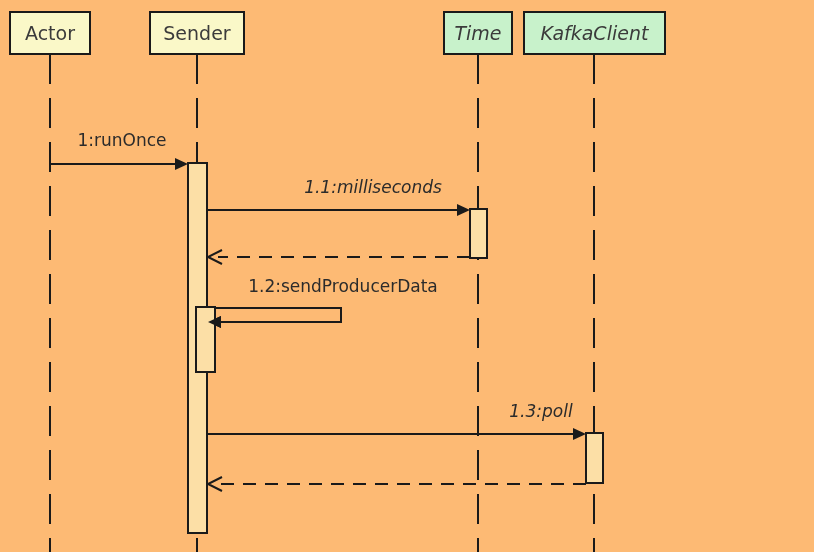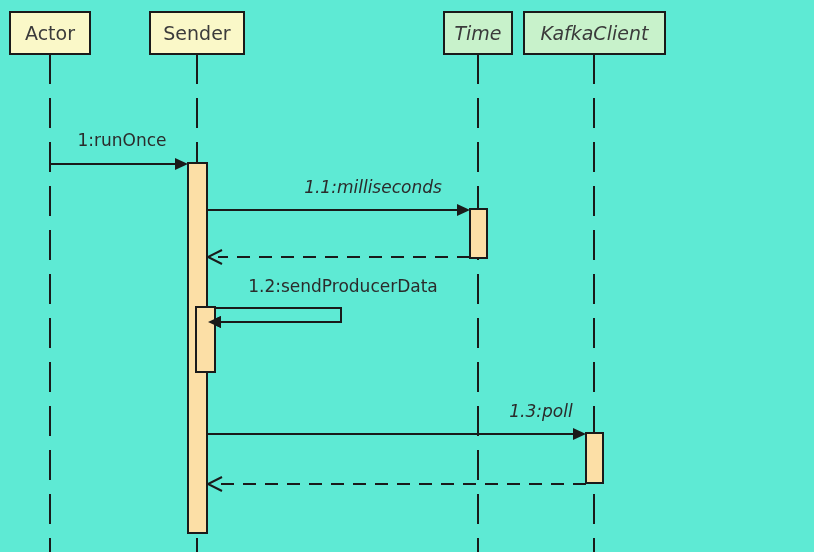--- a/index.html
+++ b/index.html
@@ -7,21 +7,21 @@
     padding: 0;
     background: #ffffff;
   }
   body {
     font-family: "DejaVu Sans", "Liberation Sans", sans-serif;
   }
   #diagram-root {
     position: relative;
     width: 814px;
     height: 552px;
-    background: #5eead4;
+    background: #fdba74;
     overflow: hidden;
   }
   svg.seq-canvas {
     position: absolute;
     left: 0;
     top: 0;
     width: 814px;
     height: 552px;
     display: block;
   }

